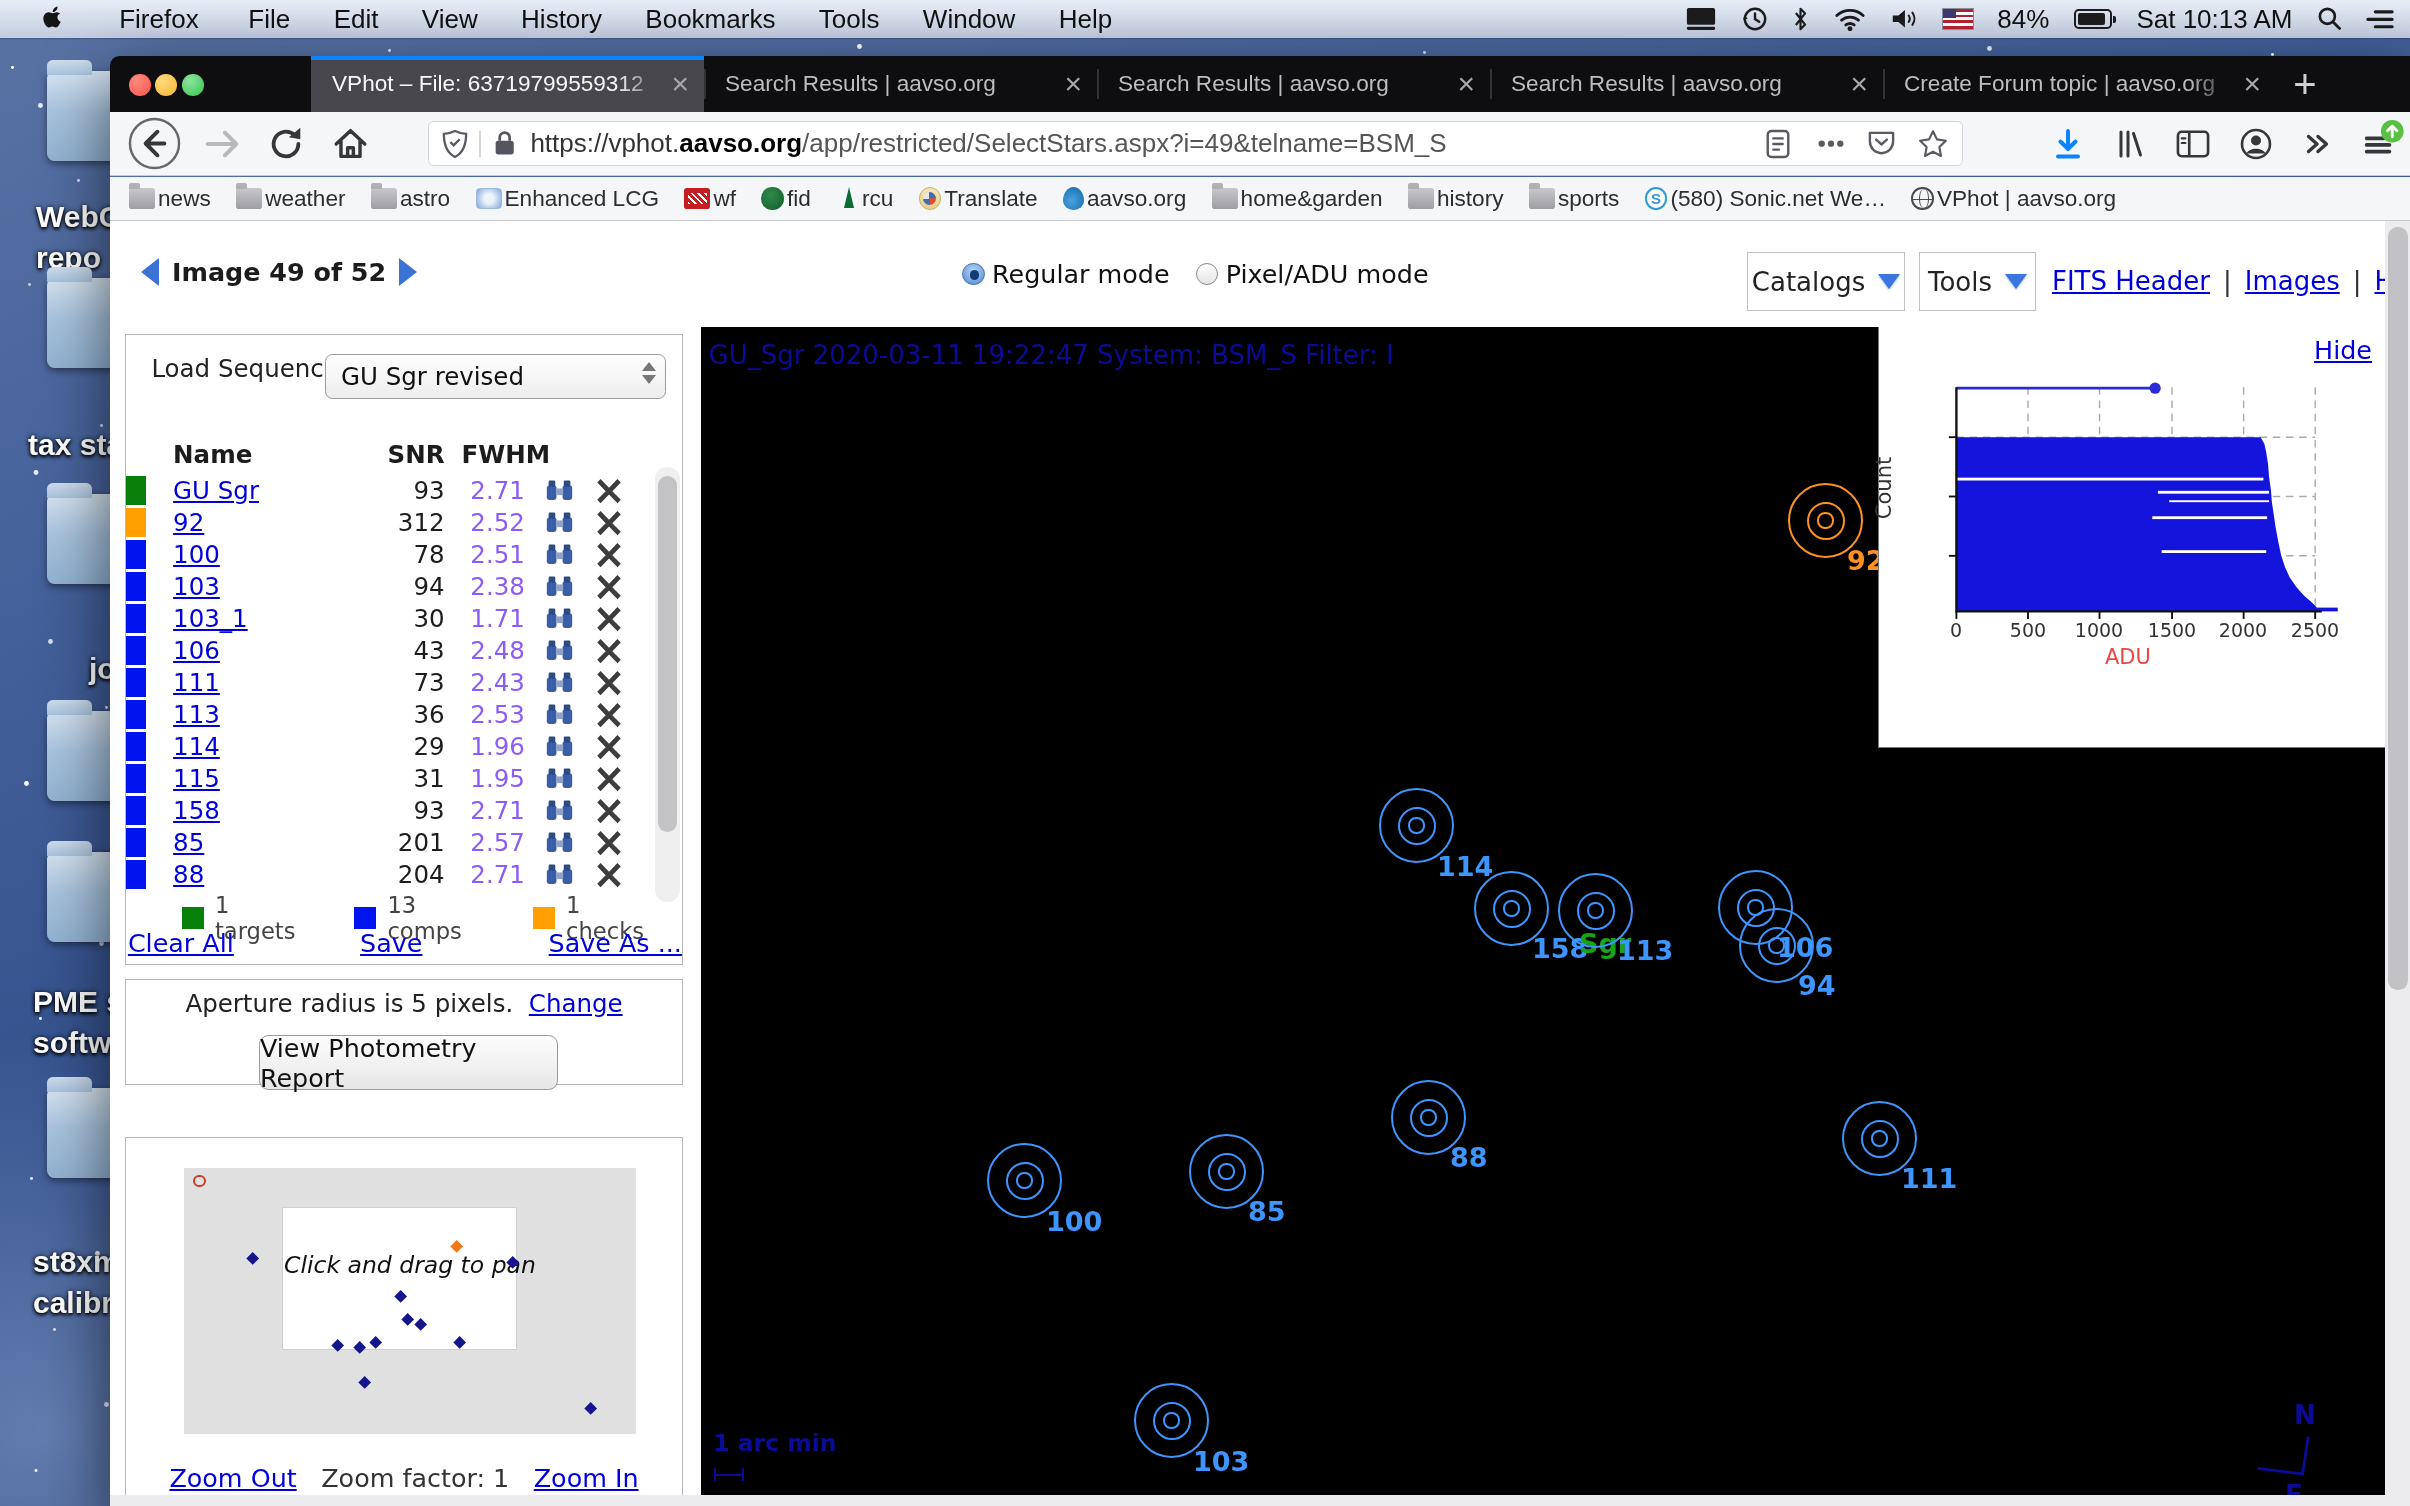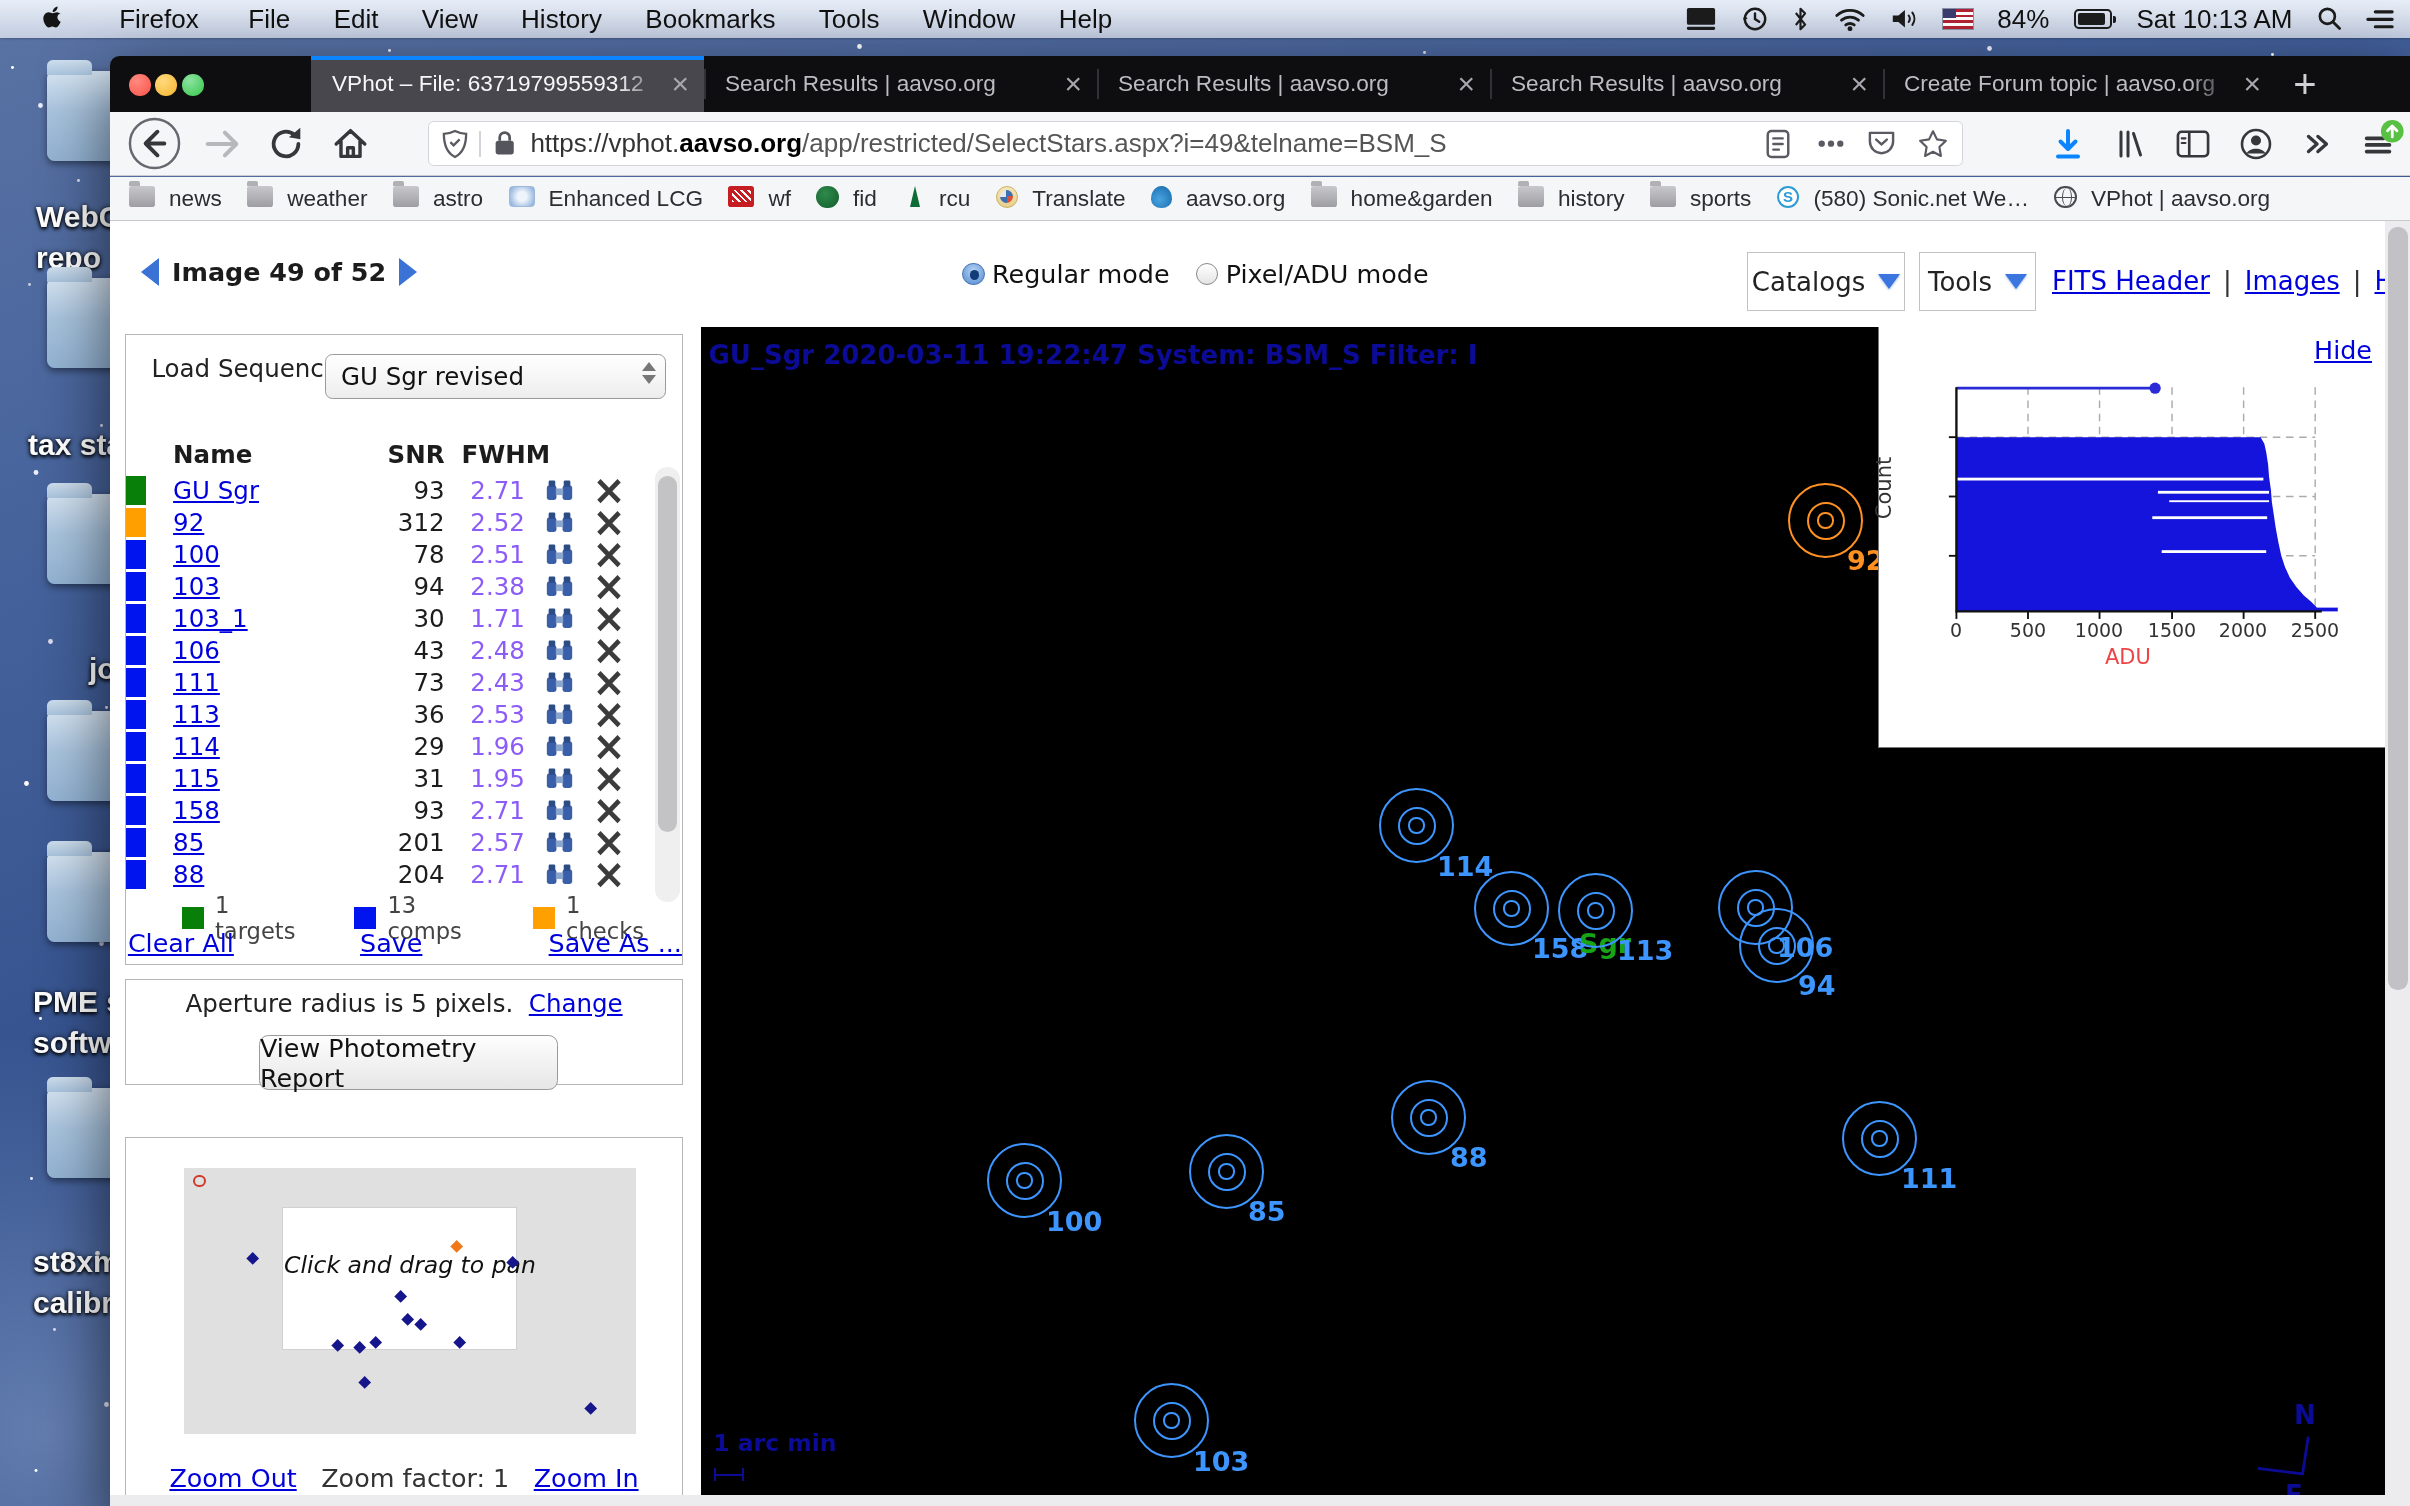--- a/index.html
+++ b/index.html
@@ -66,21 +66,21 @@
   .urlbar{position:absolute;left:318px;top:9.4px;width:1535px;height:45px;background:#fff;border:1.4px solid #d4d4da;
     border-radius:5.6px;display:flex;align-items:center;padding:0 13px;font-size:25.4px;color:#222}
   .url-div{width:1.4px;height:26px;background:#d4d4da;margin:0 11.3px}
   .url-text{flex:1;white-space:nowrap;overflow:hidden;margin-left:13px;font-family:"Liberation Sans",sans-serif;font-size:26px}
   .u1{color:#333}.u2{color:#000;font-weight:bold}.u3{color:#555}
   .nav-right{position:absolute;right:13px;top:0;height:64px;display:flex;align-items:center;gap:28px}
 
   .bookmarksbar{position:absolute;left:0;top:121px;right:0;height:44px;background:#f5f6f7;border-bottom:0.9px solid #c9c9cc;
     display:flex;align-items:center;padding-left:19px;gap:25.4px;font-family:"Liberation Sans",sans-serif;
     font-size:22.6px;color:#2d2d31;overflow:hidden}
-  .bm-item{display:flex;gap:14px;white-space:nowrap}
+  .bm-item{display:flex;align-items:center;gap:3px;white-space:nowrap}
   .bm-ic{width:26px;height:21px;position:relative;flex:none}
   .ic-folder{background:linear-gradient(#c8c8cc,#9d9da3);border-radius:2.8px}
   .ic-folder::before{content:"";position:absolute;top:-4.7px;left:0;width:11.3px;height:5.6px;background:#b0b0b5;border-radius:1.9px 1.9px 0 0}
   .ic-lcg{background:radial-gradient(circle,#eef4fb 30%,#7fa8d9);border-radius:3.8px;border:0.9px solid #9db8d8}
   .ic-wf{background:#c61d23;border-radius:2.8px}
   .ic-wf::before{content:"";position:absolute;inset:4.7px 3.8px;background:repeating-linear-gradient(45deg,#fff 0 1.9px,#c61d23 1.9px 4.7px)}
   .ic-fid{background:radial-gradient(circle at 40% 35%,#2f8a4c,#115c2a);border-radius:50%;width:22.6px;height:22.6px}
   .ic-rcu{width:22.6px;height:22.6px;background:none}
   .ic-rcu::before{content:"";position:absolute;left:7.5px;top:0;border-left:5.6px solid transparent;border-right:5.6px solid transparent;border-bottom:21px solid #0d6b35}
   .ic-translate{background:linear-gradient(#f5e6b8,#e8cf8a);border-radius:50%;width:22.6px;height:22.6px;border:0.9px solid #c9b06a}
@@ -153,21 +153,21 @@
   .minimap{position:absolute;left:58px;top:30px;width:452px;height:266px;background:#e0e0e0}
   .mm-red{position:absolute;left:9.4px;top:6.6px;width:12.2px;height:12.2px;border:2.8px solid #cc3a2a;border-radius:50%}
   .mm-view{position:absolute;left:99px;top:40px;width:233px;height:141px;background:#fff;box-shadow:0 0 0 0.9px #cfcfcf}
   .mm-hint{position:absolute;left:0;top:83px;width:100%;text-align:center;font-style:italic;font-size:23.5px;color:#111;white-space:nowrap}
   .mdot{position:absolute;width:9.4px;height:9.4px;background:#15158c;transform:rotate(45deg)}
   .mdot.orange{background:#f07818}
   .mm-zoom{position:absolute;left:0;top:325px;width:100%;display:flex;justify-content:center;gap:24.5px;font-size:25.4px;color:#333;white-space:nowrap}
 
   
   .image-area{position:absolute;left:591px;top:106px;width:1684px;height:1169px;background:#000;overflow:hidden}
-  .img-title{position:absolute;left:7.5px;top:13px;font-size:26px;font-weight:700;color:#0b0b96;white-space:nowrap}
+  .img-title{position:absolute;left:7.5px;top:13px;font-size:26px;font-weight:400;color:#0b0b96;white-space:nowrap}
   .star-rings{position:absolute;width:75px;height:75px;margin:-40px 0 0 -40px;border:2.8px solid var(--c);border-radius:50%;
     display:flex;align-items:center;justify-content:center}
   .star-rings::before{content:"";position:absolute;width:34px;height:34px;border:2.8px solid var(--c);border-radius:50%}
   .star-rings::after{content:"";width:12.2px;height:12.2px;border:2.8px solid var(--c);border-radius:50%}
   .star-label{position:absolute;font-size:27px;font-weight:bold;white-space:nowrap}
   .c-blue{color:#3d96ff}.c-orange{color:#ff9122}.c-green{color:#17a517}
   .scale-label{position:absolute;left:12.2px;top:1102px;font-size:23.5px;font-weight:bold;color:#0b0b96}
   .scale-bar{position:absolute;left:13px;top:1141px;width:30px;height:13px;border-left:2.8px solid #0b0b96;border-right:2.8px solid #0b0b96;display:flex;align-items:center}
   .scale-bar i{display:block;width:100%;border-top:2.8px solid #0b0b96}
   .compass-n{position:absolute;left:1593px;top:1073px;font-size:26px;font-weight:bold;color:#0b0b96}

